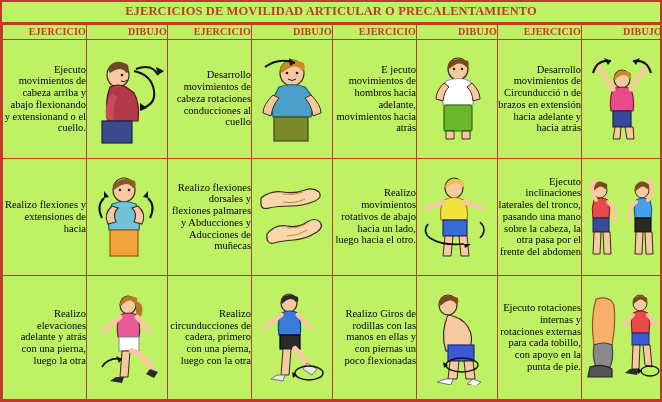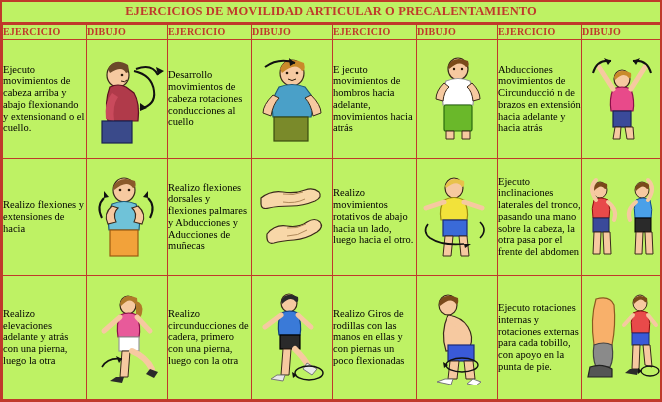--- a/index.html
+++ b/index.html
@@ -38,21 +38,21 @@
   table.grid {
     border-collapse: collapse;
     width: 100%;
     table-layout: fixed;
     flex: 1;
   }
   table.grid td, table.grid th {
     border: 1px solid #c0392b;
     padding: 0;
     vertical-align: middle;
-    text-align: left;
+    text-align: right;
   }
   table.grid th {
     color: #c0392b;
     font-weight: bold;
     font-size: 10px;
     height: 14px;
     letter-spacing: 0.2px;
   }
   td.text-cell {
     font-size: 10.5px;
@@ -161,21 +161,21 @@
               <path d="M28 28 q12 -5 24 0 q5 12 3 24 l-30 0 q-2 -14 3 -24 z" fill="#ffffff" stroke="#999" stroke-width="1.2"></path>
               <path d="M26 30 q-8 8 -8 16 l7 2 q1 -10 6 -14 z" fill="#f6c9a0" stroke="#3a2a1a" stroke-width="1"></path>
               <path d="M54 30 q8 8 8 16 l-7 2 q-1 -10 -6 -14 z" fill="#f6c9a0" stroke="#3a2a1a" stroke-width="1"></path>
               <rect x="26" y="52" width="28" height="26" rx="2" fill="#6ab82a" stroke="#2a6a10" stroke-width="1.2"></rect>
               <path d="M28 78 l0 8 l8 0 l0 -8 z" fill="#f6c9a0" stroke="#3a2a1a" stroke-width="1"></path>
               <path d="M44 78 l0 8 l8 0 l0 -8 z" fill="#f6c9a0" stroke="#3a2a1a" stroke-width="1"></path>
             </svg>
           </div>
         </td>
 
-        <td class="text-cell">Abducciones movimientos de Circunducció n de brazos en extensión hacia adelante y hacia atrás</td>
+        <td class="text-cell">Desarrollo movimientos de Circunducció n de brazos en extensión hacia adelante y hacia atrás</td>
         <td class="img-cell">
           <div class="fig">
             <svg width="78" height="92" viewBox="0 0 78 92">
               <ellipse cx="39" cy="26" rx="8" ry="9" fill="#f6c9a0" stroke="#3a2a1a" stroke-width="1.2"></ellipse>
               <path d="M31 24 Q35 14 48 20 Q49 26 46 25 Q41 18 32 27 Z" fill="#c98a2a"></path>
               <path d="M30 36 q9 -4 18 0 q4 12 2 22 l-22 0 q-2 -12 2 -22 z" fill="#e84a8a" stroke="#8a1048" stroke-width="1.2"></path>
               <path d="M30 36 L16 14" stroke="#f6c9a0" stroke-width="5" stroke-linecap="round"></path>
               <path d="M48 36 L62 14" stroke="#f6c9a0" stroke-width="5" stroke-linecap="round"></path>
               <rect x="30" y="58" width="18" height="16" fill="#3a4a9a" stroke="#1a2250" stroke-width="1.2"></rect>
               <path d="M32 74 l-2 12 l7 0 l1 -12 z" fill="#f6c9a0" stroke="#3a2a1a" stroke-width="1"></path>

